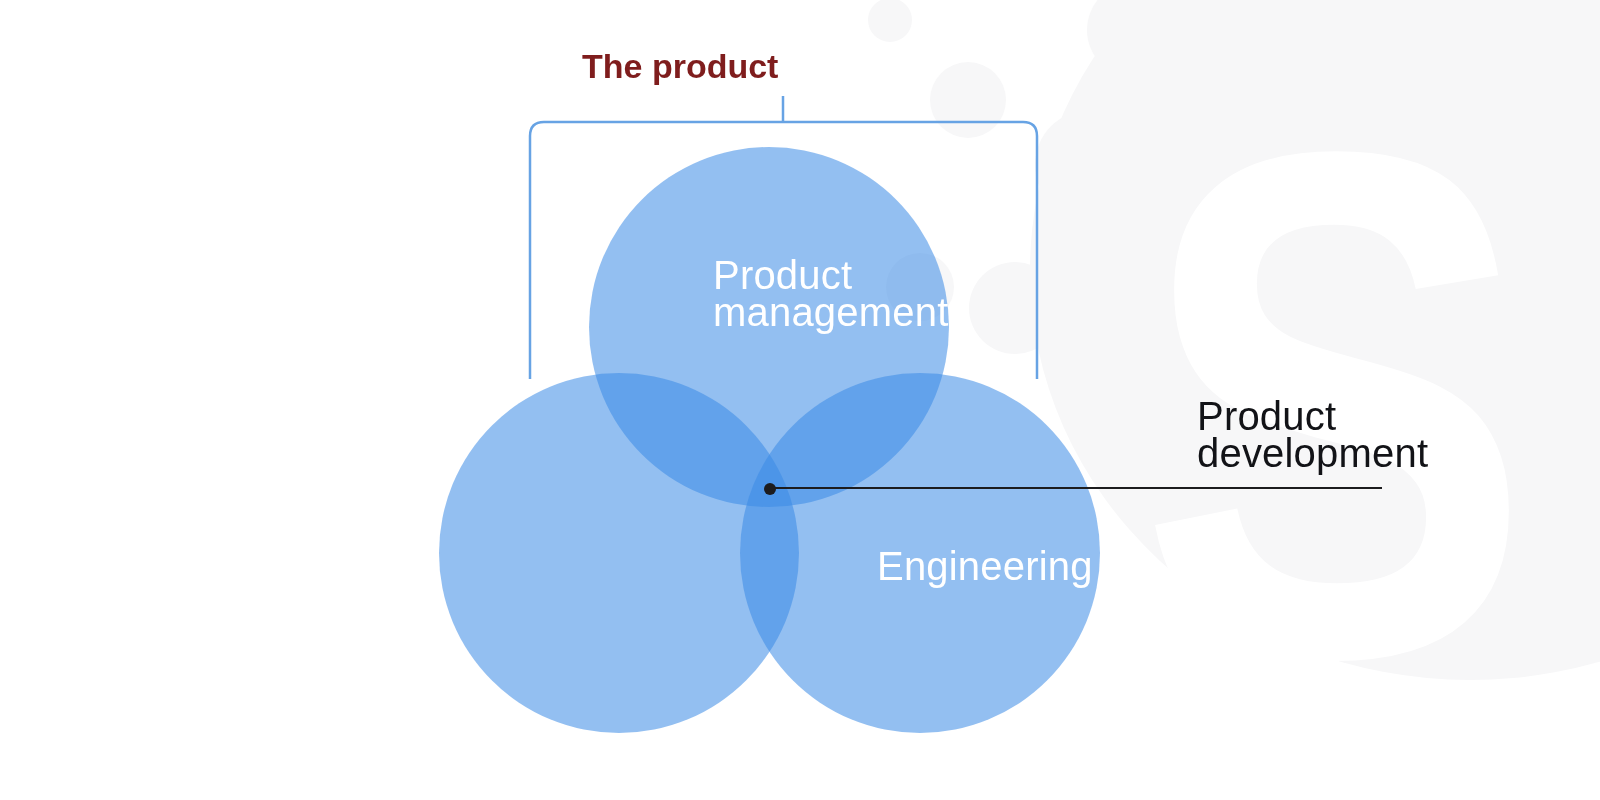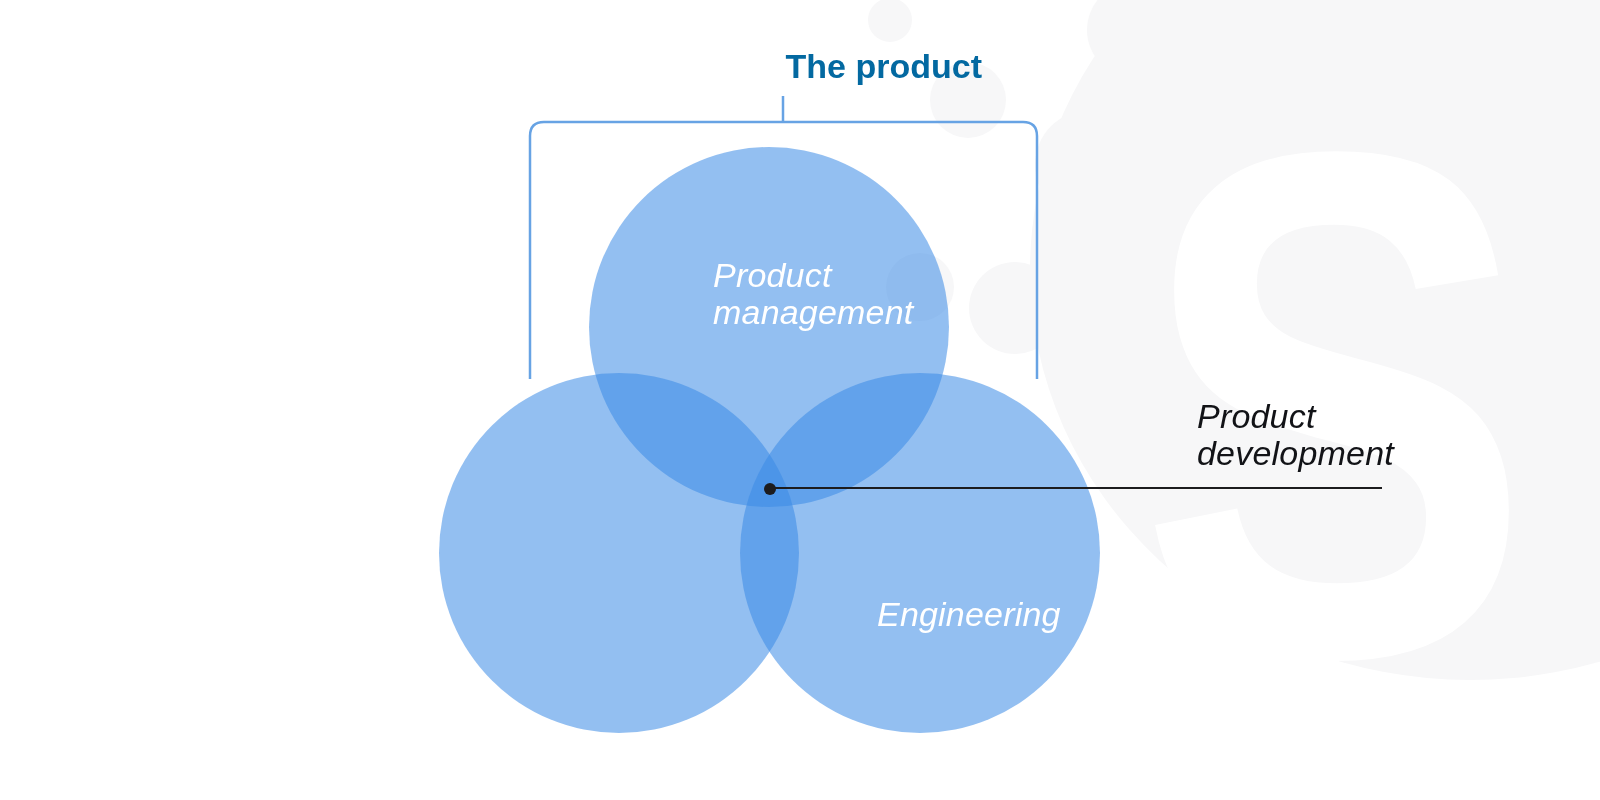--- a/index.html
+++ b/index.html
@@ -25,39 +25,38 @@
     user-select:none;
   }
   
   #venn{z-index:1;}
   
   .label{
     position:absolute;
     z-index:2;
     white-space:pre-line;
     color:#ffffff;
-    font-size:34px;
+    font-size:40px;
     line-height:37px;
     font-weight:400;
     letter-spacing:0.2px;
-    font-style:italic;
   }
   #title{
     position:absolute;
     left:582px;top:46px;width:400px;
-    text-align:right;
+    text-align:left;
     font-size:34px;line-height:40px;
     font-weight:700;
-    color:#0369a1;
+    color:#7f1d1d;
     z-index:2;
     white-space:pre-line;
   }
   #label-pm{left:713px;top:257px;}
   #label-ux{left:512px;top:521px;}
-  #label-eng{left:877px;top:548px;margin-top:48px;}
+  #label-eng{left:877px;top:548px;}
   #label-dev{
     left:1197px;top:398px;
     color:#121317;
     font-weight:500;
   }
 </style>
 </head>
 <body>
 
 <div id="stage">

